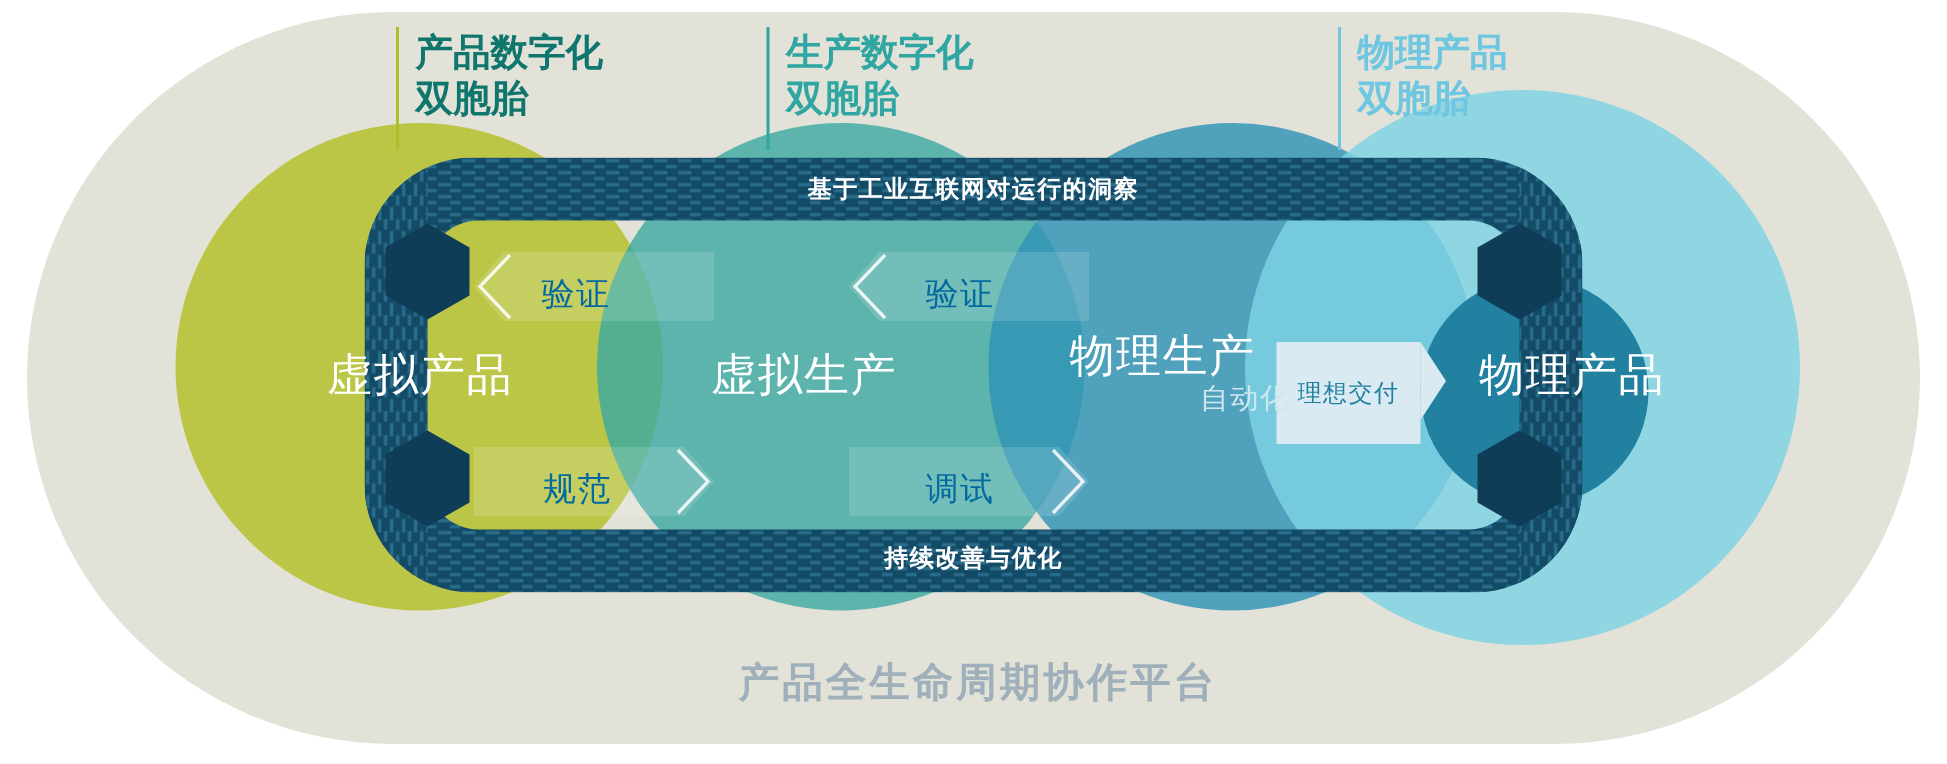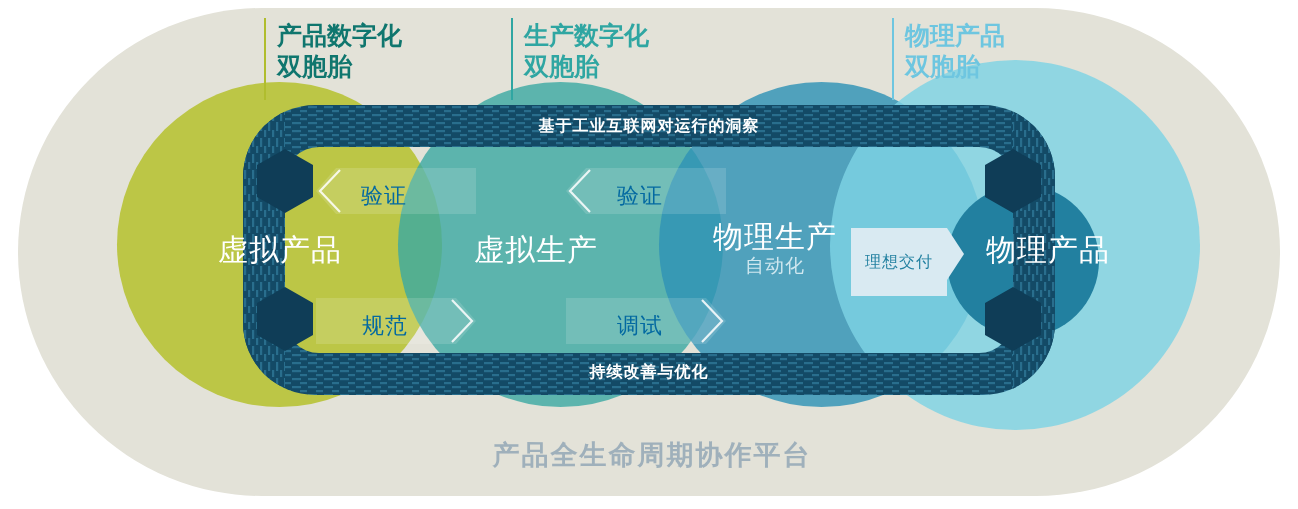--- a/index.html
+++ b/index.html
@@ -182,21 +182,21 @@
   <div class="deliver-tip"></div>
   <div class="deliver-box">
     <span>理想交付</span>
   </div>
 
   <div class="circle-title" style="left:180px; top:230px; width:200px;">虚拟产品</div>
 
   <div class="circle-title" style="left:690px; top:217px; width:170px;">物理生产</div>
 
   <div class="circle-title" style="left:441px; top:230px; width:190px;">虚拟生产</div>
-  <div class="circle-sub" style="left:690px; top:253px; width:170px;">自动化</div>
+  <div class="circle-sub" style="left:690px; top:253px; width:170px;text-align:right;">自动化</div>
 
   <div class="circle-title" style="left:972px; top:230px; width:152px;">物理产品</div>
 
   <div class="tick" style="left:264px; top:18px; height:82px;"></div>
   <div class="lbl top-label green" style="left:277px; top:20px;">
     <div>产品数字化</div>
     <div>双胞胎</div>
   </div>
 
   <div class="tick teal" style="left:511px; top:18px; height:82px;"></div>

